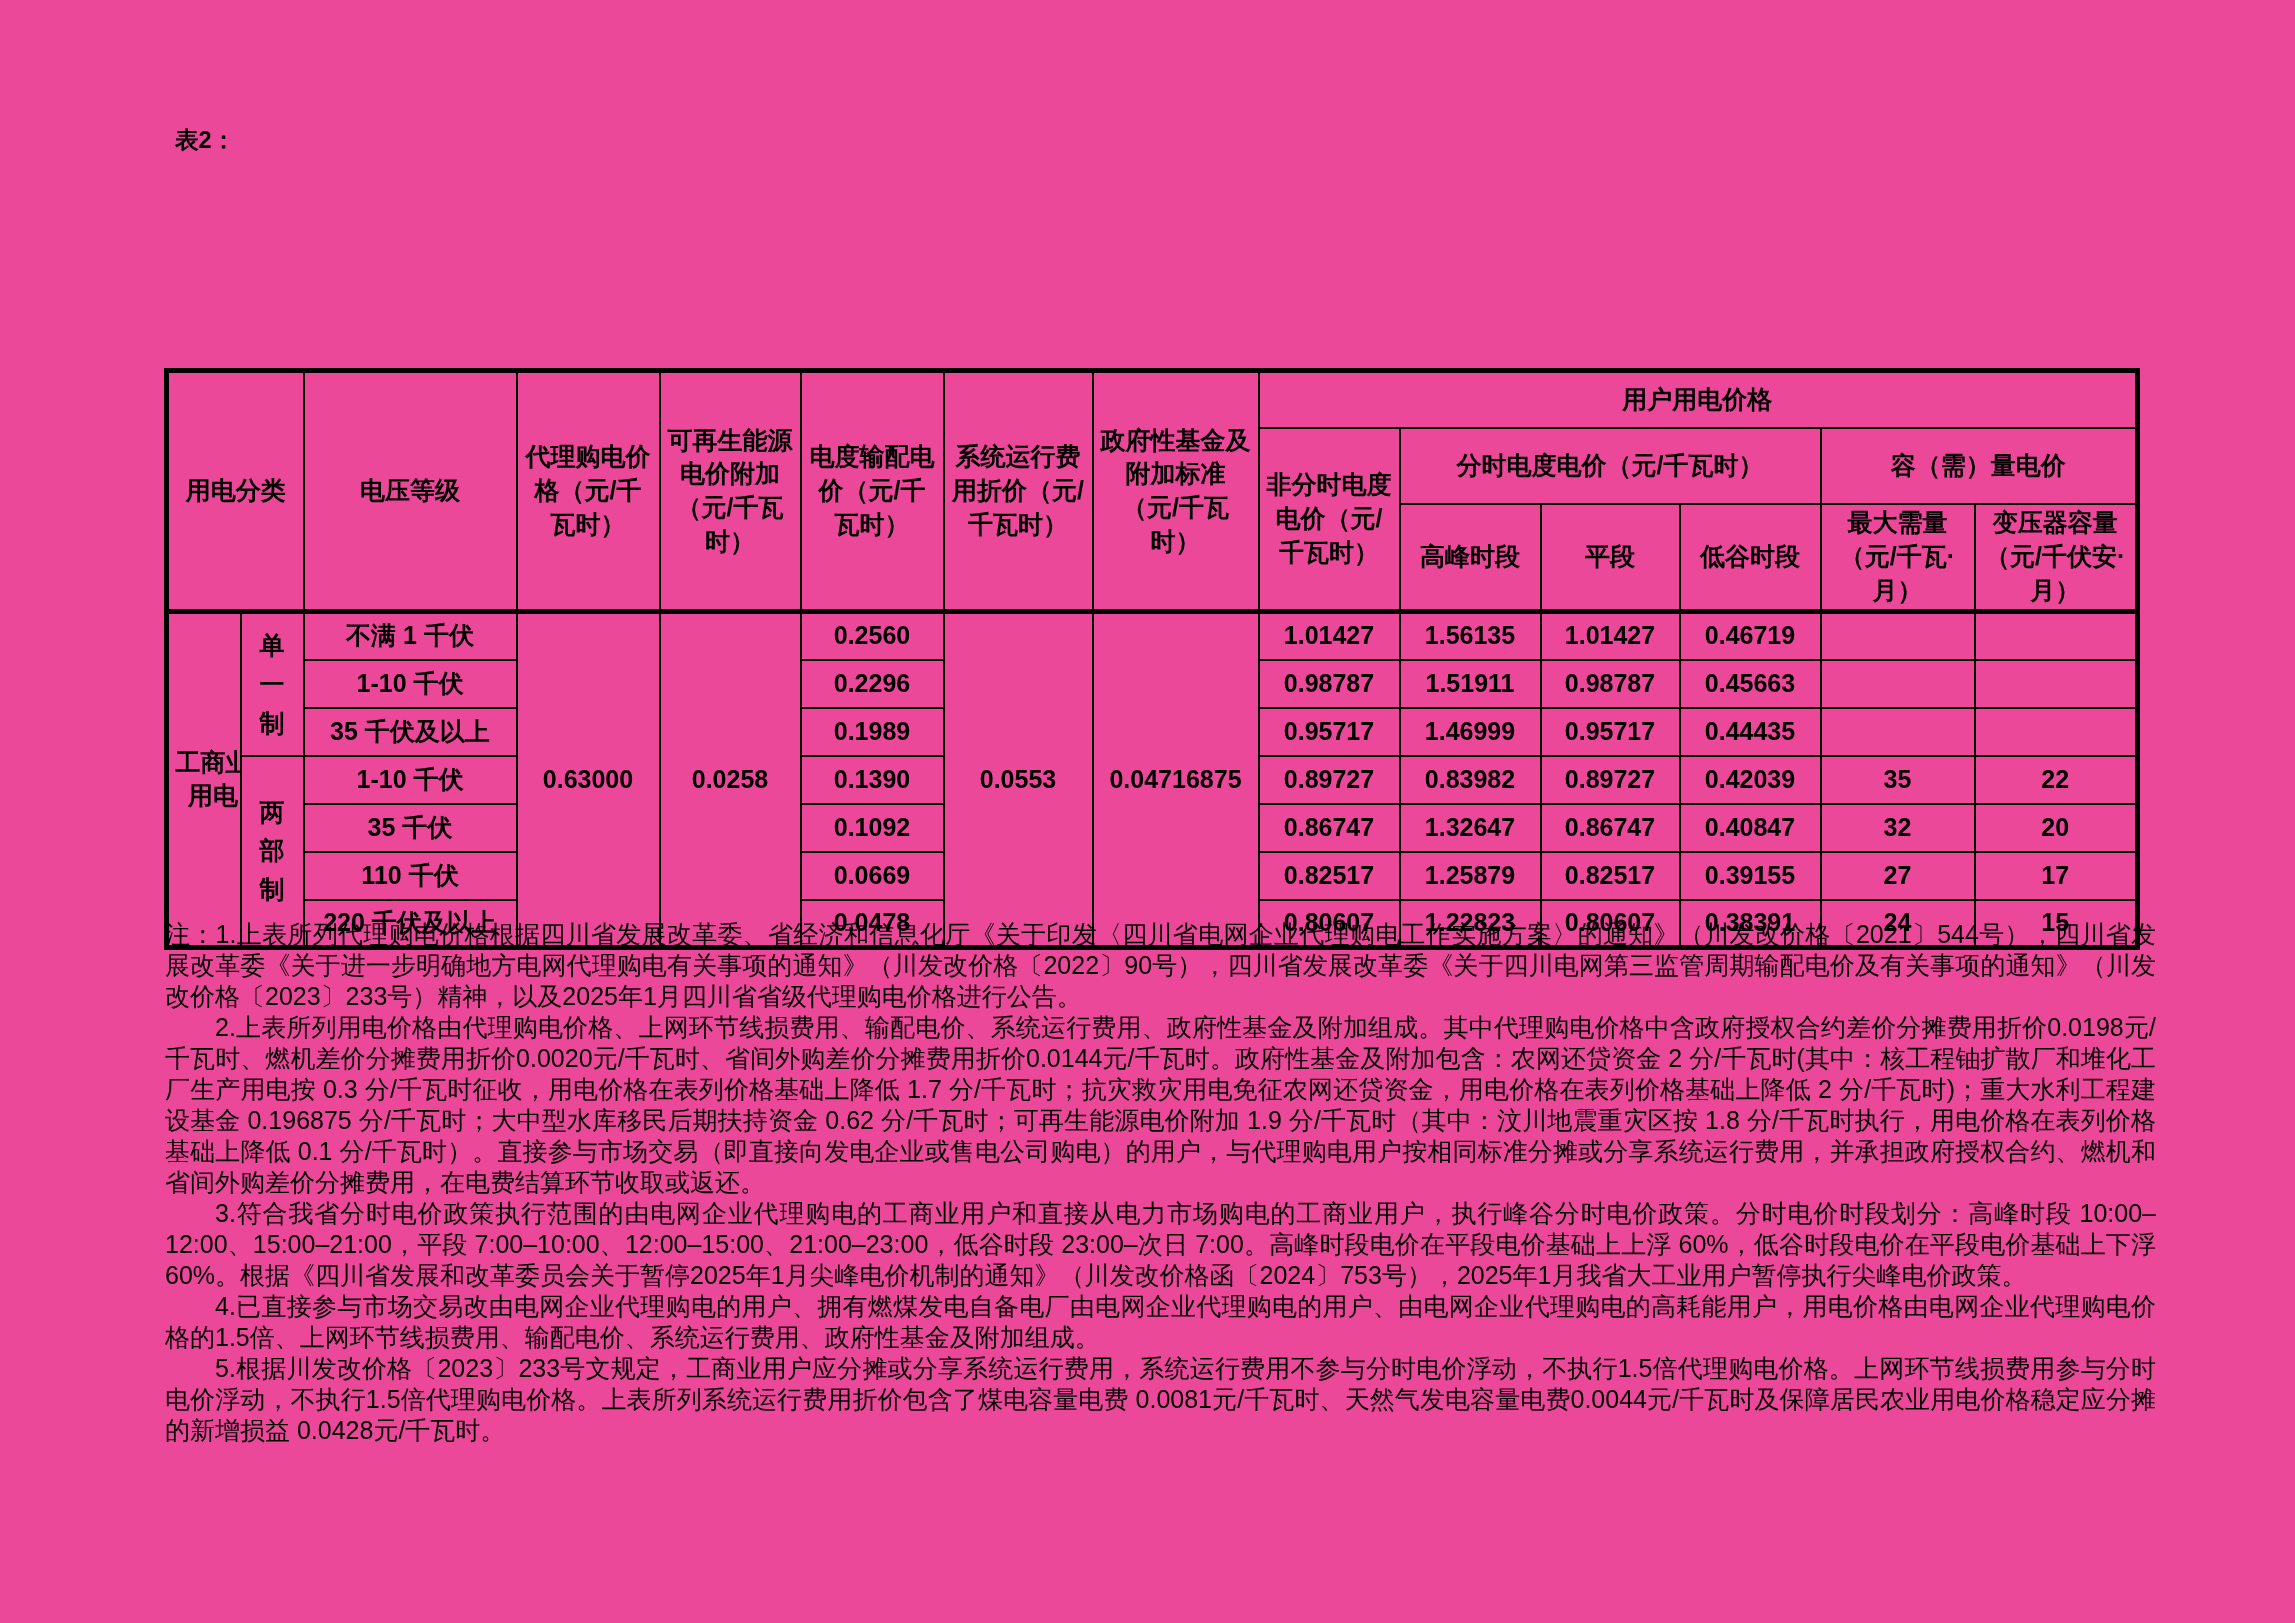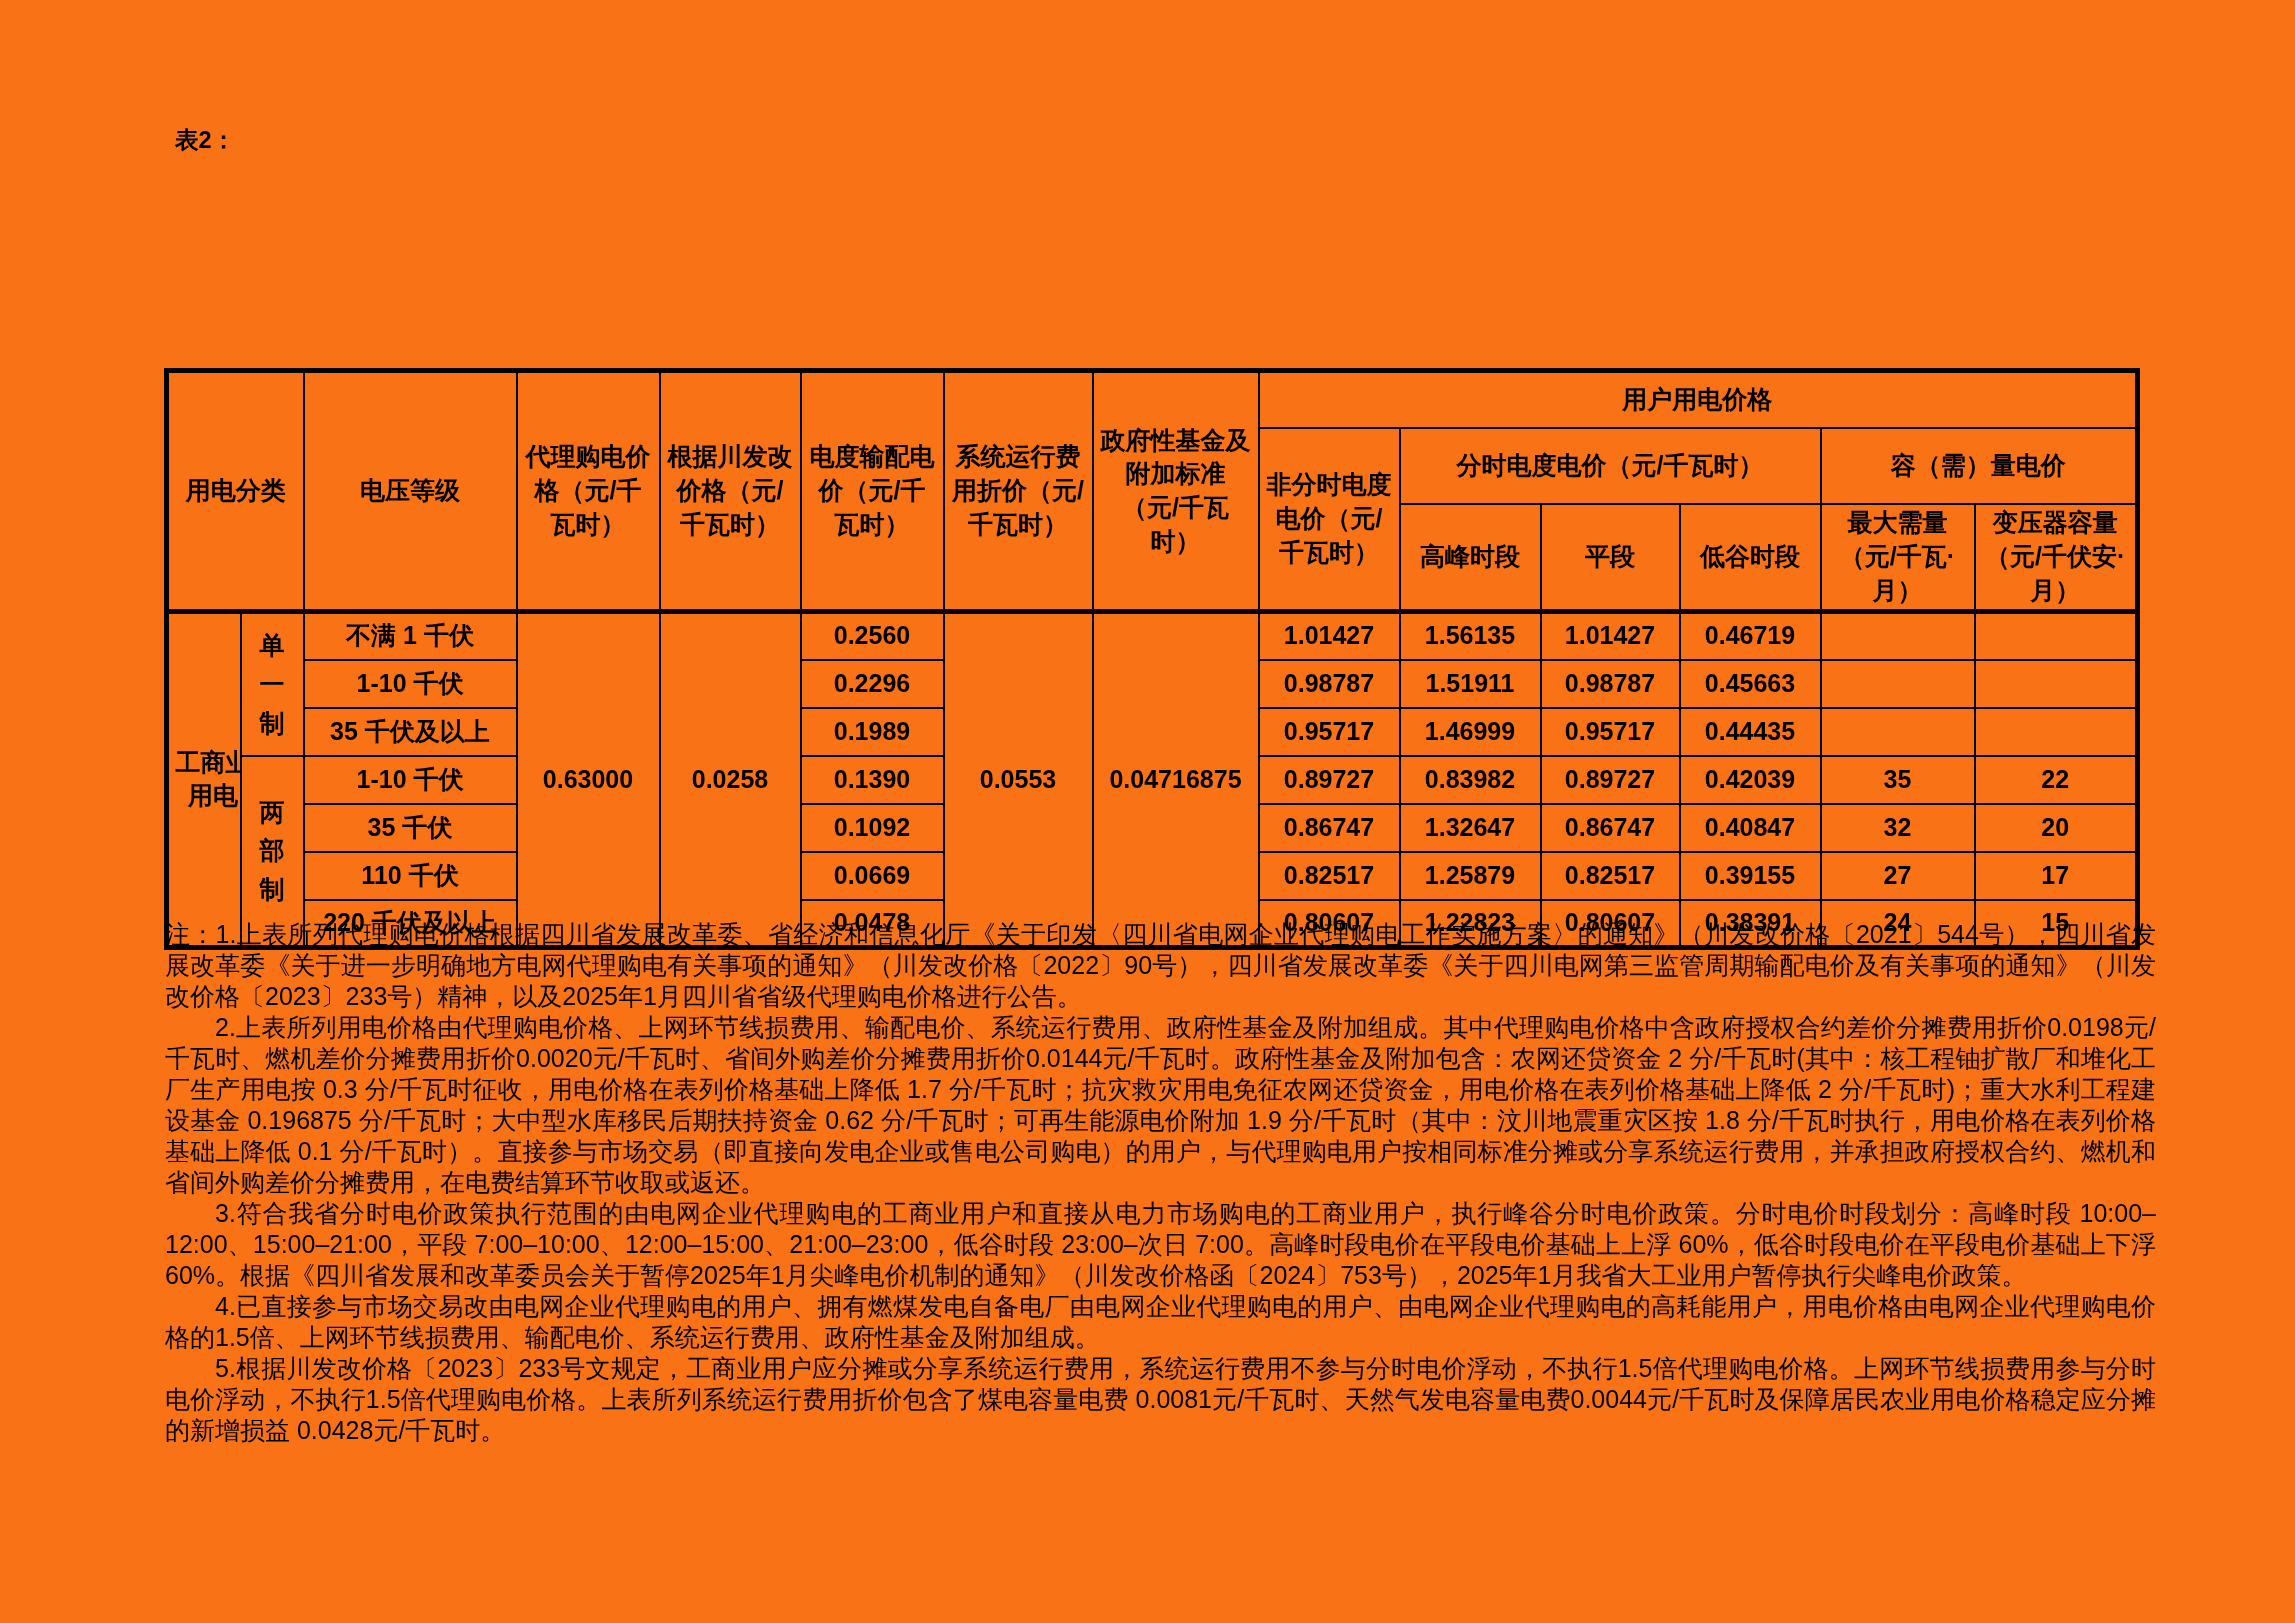--- a/index.html
+++ b/index.html
@@ -1,19 +1,19 @@
 <!DOCTYPE html>
 <html style="font-size:10.5px"><head>
 <meta charset="utf-8">
 <style>
   html,body{margin:0;padding:0;background:#e8e8e8;}
   .sheet{
     position:relative;
     width:2295px;height:1623px;
-    background:#f97316;
+    background:#ec4899;
     font-family:"Liberation Sans","DejaVu Sans",sans-serif;
     color:#000;
     overflow:hidden;
   }
   .table-label{
     position:absolute;left:175px;top:124px;
     font-size:23.6px;font-weight:bold;
   }
   .doc-title{
     position:absolute;left:0;top:191px;width:100%;
@@ -85,21 +85,21 @@
         <col style="width:139px">
         <col style="width:141px">
       <col style="width:154px">
         <col style="width:163px">
     </colgroup>
     <thead>
       <tr class="h1">
         <th colspan="2" rowspan="3">用电分类</th>
         <th rowspan="3">电压等级</th>
         <th rowspan="3">代理购电价格（元/千瓦时）</th>
-        <th rowspan="3">根据川发改价格（元/千瓦时）</th>
+        <th rowspan="3">可再生能源电价附加（元/千瓦时）</th>
         <th rowspan="3">电度输配电价（元/千瓦时）</th>
         <th rowspan="3">系统运行费用折价（元/千瓦时）</th>
         <th rowspan="3">政府性基金及附加标准（元/千瓦时）</th>
         <th colspan="6">用户用电价格</th>
       </tr>
       <tr class="h2">
         <th rowspan="2">非分时电度电价（元/千瓦时）</th>
         <th colspan="3">分时电度电价（元/千瓦时）</th>
         <th colspan="2">容（需）量电价</th>
       </tr>

